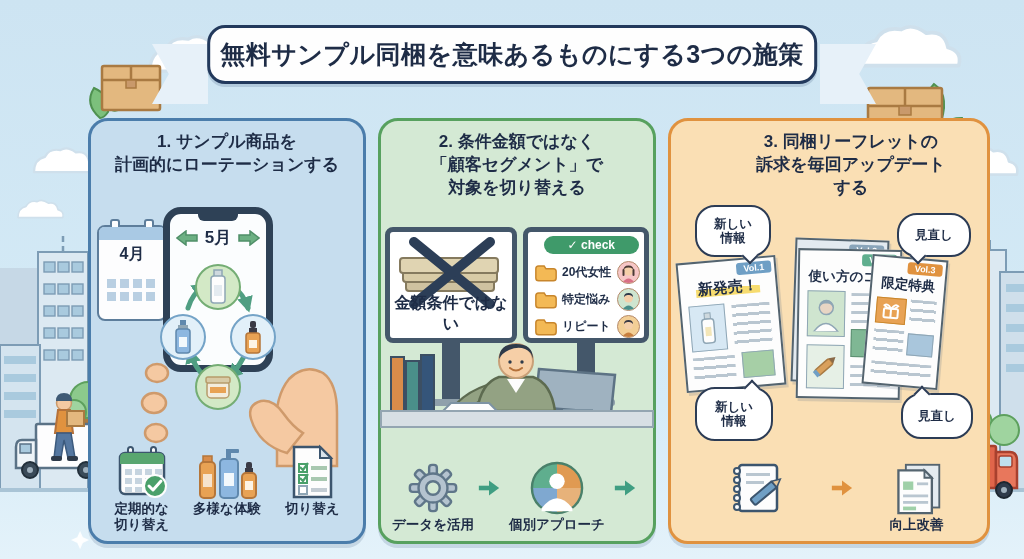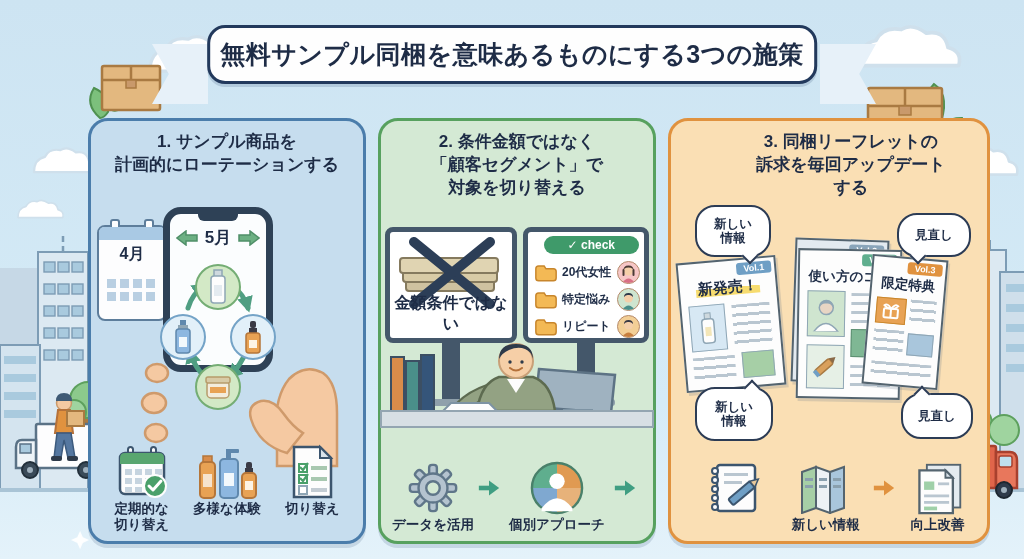--- a/index.html
+++ b/index.html
@@ -589,38 +589,20 @@
                 <rect x="19" y="13" width="24" height="3"></rect>
                 <rect x="19" y="21" width="18" height="3"></rect>
               </g>
             <g transform="rotate(-40 38 32)">
                 <rect x="22" y="28" width="28" height="8" rx="2" fill="#6f9fc5" stroke="#3c556e" stroke-width="2"></rect>
                 <polygon points="50,28 58,32 50,36" fill="#e8c89a" stroke="#3c556e" stroke-width="1.5"></polygon>
               </g>
           </svg>
         </div>
       </div>
-      <div class="footer-item" style="width:76px">
-        <div class="footer-icon">
-          <svg width="60" height="52" viewBox="0 0 60 52">
-            <polygon points="6,10 20,5 20,46 6,51" fill="#a6cfa6" stroke="#54646f" stroke-width="2"></polygon>
-            <polygon points="20,5 34,10 34,51 20,46" fill="#edf2f5" stroke="#54646f" stroke-width="2"></polygon>
-            <polygon points="34,10 48,5 48,46 34,51" fill="#a9c6dc" stroke="#54646f" stroke-width="2"></polygon>
-            <g fill="#8aa0ae">
-                <rect x="9" y="16" width="8" height="3"></rect>
-                <rect x="9" y="23" width="8" height="3"></rect>
-                <rect x="23" y="16" width="8" height="3"></rect>
-                <rect x="23" y="23" width="8" height="3"></rect>
-                <rect x="37" y="16" width="8" height="3"></rect>
-                <rect x="37" y="23" width="8" height="3"></rect>
-              </g>
-          </svg>
-        </div>
-        <div class="footer-label">新しい情報</div>
-      </div>
       <div class="footer-arrow">
         <svg width="24" height="20" viewBox="0 0 26 20">
             <line x1="2" y1="10" x2="15" y2="10" stroke="#e0923f" stroke-width="5"></line>
             <polygon points="13,2 24,10 13,18" fill="#e0923f"></polygon>
           </svg>
       </div>
       <div class="footer-item" style="width:66px">
         <div class="footer-icon">
           <svg width="52" height="56" viewBox="0 0 56 56">
             <rect x="16" y="3" width="36" height="46" fill="#e4ebf0" stroke="#54646f" stroke-width="2"></rect>

